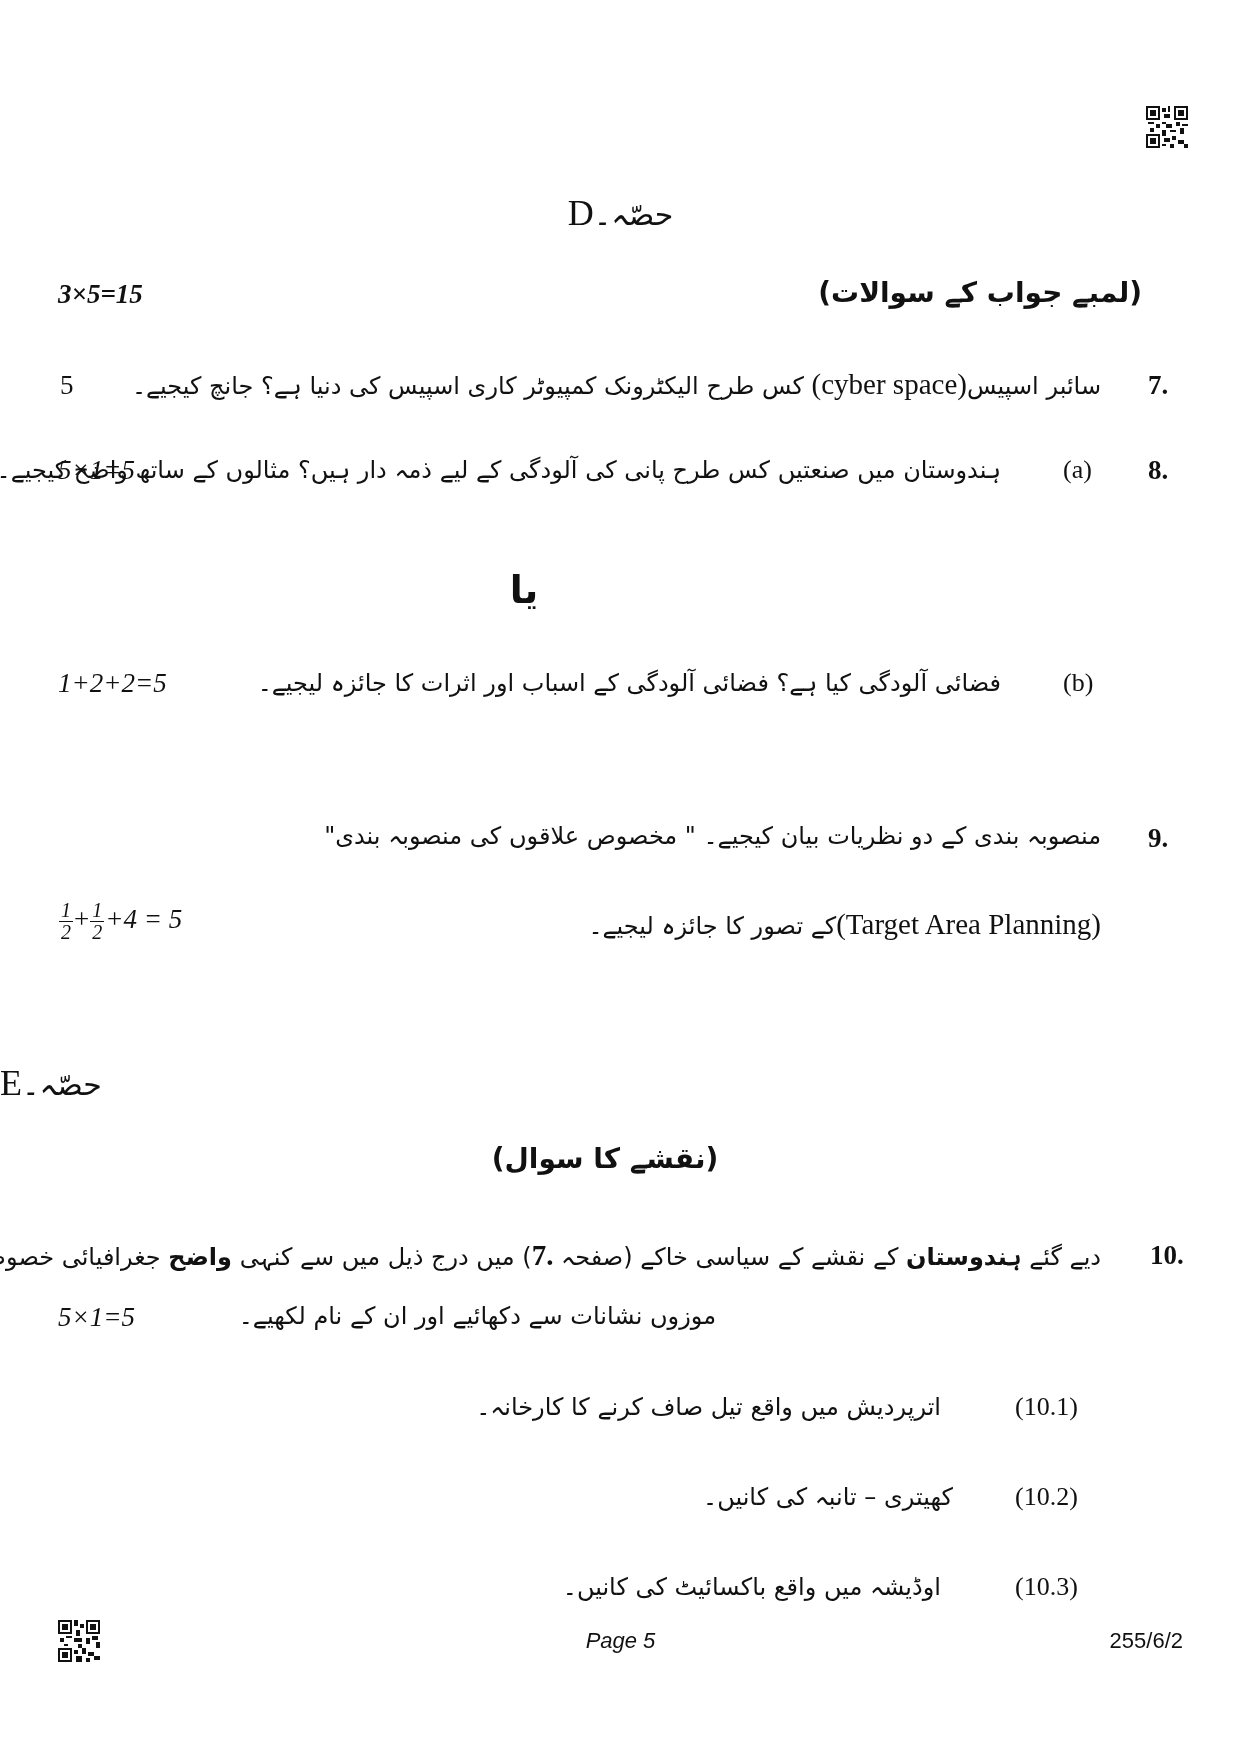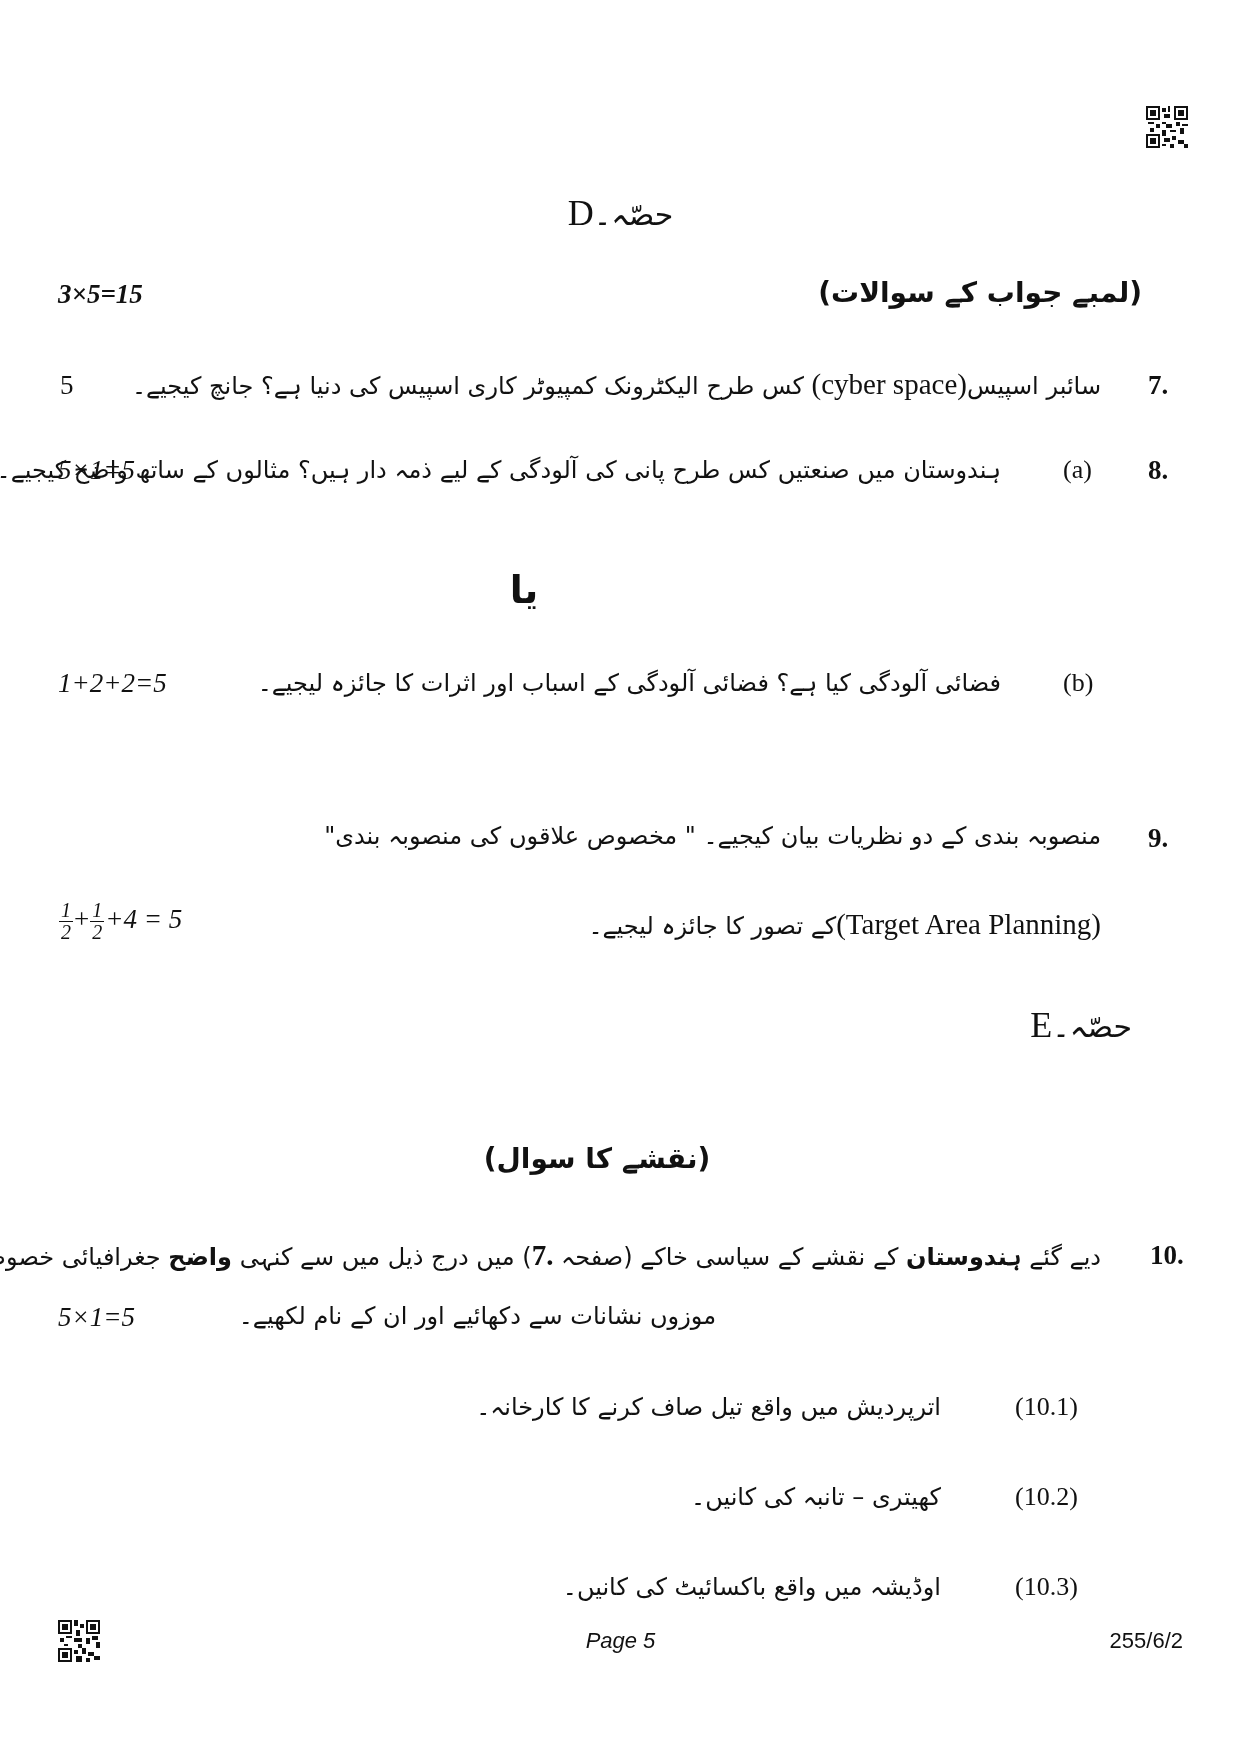--- a/index.html
+++ b/index.html
@@ -106,42 +106,42 @@
 <div class="abs marks" style="left:58px; top:900px;">
   <span class="frac">
       <span class="num">1</span>
       <span>2</span>
     </span><span style="font-style:normal;">+</span><span class="frac">
       <span class="num">1</span>
       <span>2</span>
     </span><span>+4 = 5</span>
 </div>
 
-<div class="abs section-title" style="left:0; width:1132px; top:1004px; text-align:right;">
+<div class="abs section-title" style="left:0; width:1132px; top:1062px; text-align:left;">
   <span class="urdu-part">حصّہ۔</span><span class="letter">E</span>
 </div>
-<div class="abs section-subtitle" style="left:0; width:1194px; top:1142px; text-align:center;">(نقشے کا سوال)</div>
+<div class="abs section-subtitle" style="left:8px; width:1194px; top:1142px; text-align:center;">(نقشے کا سوال)</div>
 
 <div class="abs qnum" style="left:1130px; top:1240px;margin-left:20px;">10.</div>
 <div class="abs urdu" style="right:140px; top:1241px;">
   <span>دیے گئے</span>
   <span class="urdu-bold">ہندوستان</span>
   <span>کے نقشے کے سیاسی خاکے (صفحہ</span>
   <span class="urdu-bold en-inline">7.</span><span>) میں درج ذیل میں سے کنہی</span>
   <span class="urdu-bold">واضح</span>
   <span>جغرافیائی خصوصیات کو</span>
 </div>
 <div class="abs urdu" style="right:525px; top:1304px;">موزوں نشانات سے دکھائیے اور ان کے نام لکھیے۔</div>
 <div class="abs marks" style="left:58px; top:1302px;">5×1=5</div>
 
 <div class="abs sub-label" style="left:1015px; top:1392px;">(10.1)</div>
 <div class="abs urdu" style="right:300px; top:1395px;">اترپردیش میں واقع تیل صاف کرنے کا کارخانہ۔</div>
 
 <div class="abs sub-label" style="left:1015px; top:1482px;font-family:Liberation Serif, serif;">(10.2)</div>
-<div class="abs urdu" style="right:300px; top:1485px;">کھیتری – تانبہ کی کانیں۔</div>
+<div class="abs urdu" style="right:288px; top:1485px;">کھیتری – تانبہ کی کانیں۔</div>
 
 <div class="abs sub-label" style="left:1015px; top:1572px;">(10.3)</div>
 <div class="abs urdu" style="right:300px; top:1575px;">اوڈیشہ میں واقع باکسائیٹ کی کانیں۔</div>
 
 <div class="qr" style="left:58px; top:1620px;">
   <svg viewBox="0 0 21 21" shape-rendering="crispEdges">
     <rect width="21" height="21" fill="#fff"></rect>
     <g fill="#111">
       <rect x="0" y="0" width="7" height="1"></rect>
         <rect x="0" y="6" width="7" height="1"></rect>

